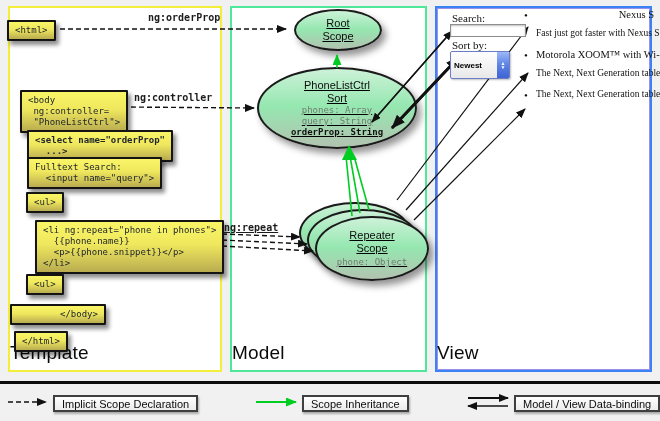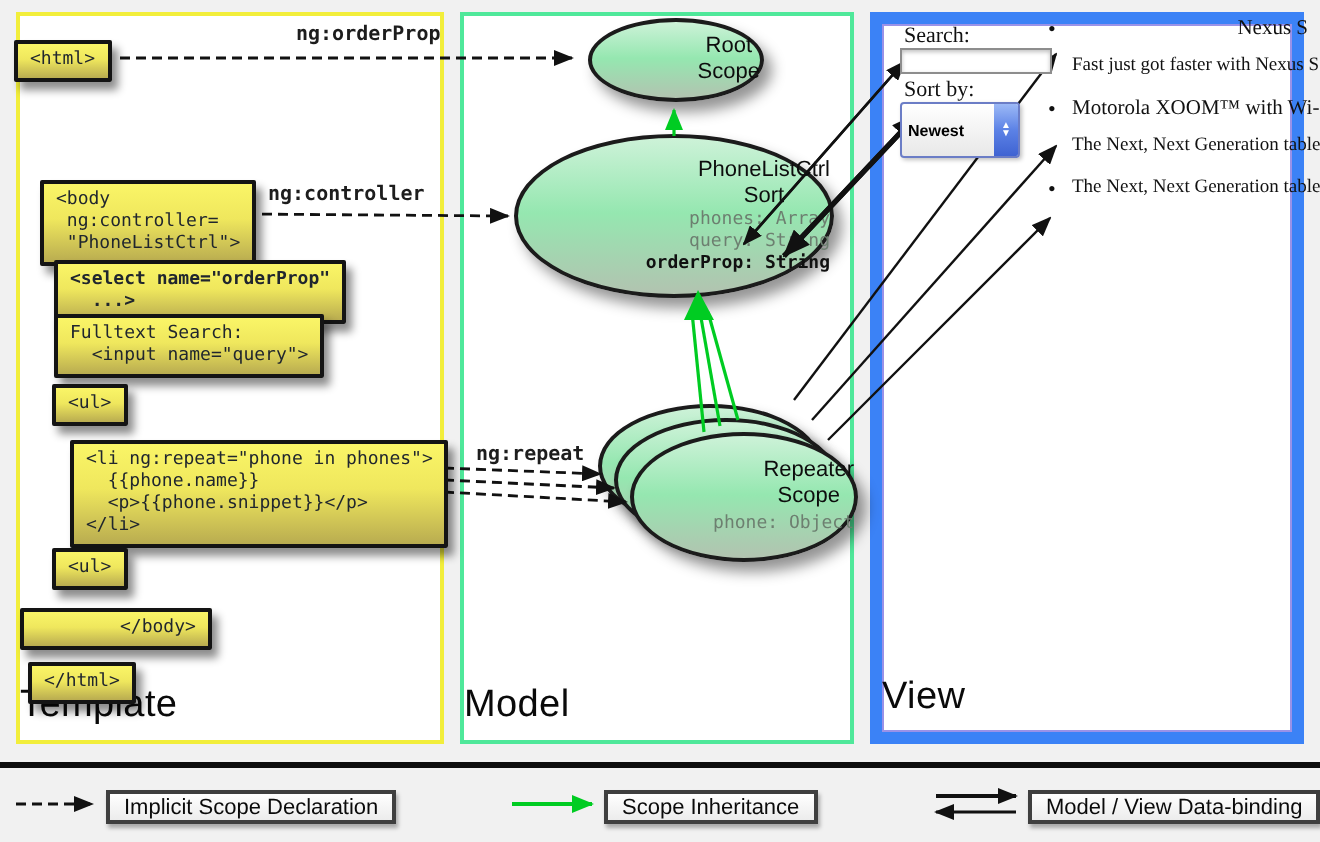--- a/index.html
+++ b/index.html
@@ -1,40 +1,40 @@
 <!DOCTYPE html>
 <html><head>
 <meta charset="utf-8">
 <style>
   html,body{margin:0;padding:0;}
   body{width:660px;height:421px;position:relative;background:#f1f1f1;
        font-family:"Liberation Sans",sans-serif;overflow:hidden;}
   .col{position:absolute;top:6px;height:366px;background:#fff;box-sizing:border-box;}
   .col-template{left:8px;width:214px;border:2px solid #f2ee3b;}
   .col-model{left:230px;width:197px;border:2px solid #4fe89a;}
-  .col-view{left:435px;width:217px;border:6px solid #3b82f6;box-shadow:inset 0 0 0 1px #9a92e8;}
+  .col-view{left:435px;width:217px;border:2px solid #3b82f6;box-shadow:inset 0 0 0 1px #9a92e8;}
   .col-label{position:absolute;bottom:6px;width:100%;text-align:left;
              font-size:19px;color:#0a0a0a;letter-spacing:.2px;}
   
   .code{position:absolute;z-index:6;white-space:pre;
         font-family:"DejaVu Sans Mono","Liberation Mono",monospace;
         font-size:9px;line-height:11px;color:#20262e;
         background:linear-gradient(180deg,#faf567 0%,#efe75d 45%,#b9ac50 100%);
         border:2px solid #141414;border-radius:1px;
         box-shadow:3px 4px 4px rgba(0,0,0,.45);padding:3px 6px;}
   .code.bold{font-weight:bold;}
   
   .anno{position:absolute;z-index:7;font-family:"DejaVu Sans Mono","Liberation Mono",monospace;
         font-weight:bold;font-size:10px;color:#1d1d1d;}
   
   .ellipse{position:absolute;z-index:4;border:2px solid #1b1b1b;border-radius:50%;
         background:linear-gradient(180deg,#cdf2d8 0%,#95e7b0 48%,#b2c3b0 100%);
         box-shadow:4px 5px 7px rgba(0,0,0,.42);
-        display:flex;flex-direction:column;align-items:flex-end;justify-content:center;
-        text-align:center;box-sizing:border-box;}
+        display:flex;flex-direction:column;align-items:center;justify-content:center;
+        text-align:center;box-sizing:border-box;text-decoration:underline;}
   .ellipse .title{white-space:pre;font-size:11px;line-height:13px;color:#0d0d0d;}
   .mono-prop{font-family:"DejaVu Sans Mono","Liberation Mono",monospace;
         font-size:9px;line-height:11px;color:#6d7f70;}
   .mono-prop.bold{font-weight:bold;color:#101010;}
   
   .view-label{position:absolute;z-index:6;font-family:"Liberation Serif",serif;
         font-size:11px;color:#111;}
   .search-input{position:absolute;z-index:6;left:450px;top:24px;width:70px;height:11px;
         border:1px solid #8d8d8d;background:#fff;box-shadow:inset 0 1px 2px rgba(0,0,0,.25);
         font-size:9px;padding:0 2px;}
@@ -87,21 +87,21 @@
 <div class="code" style="left:35px;top:220px;">&lt;li ng:repeat="phone in phones"&gt;
   {{phone.name}}
   &lt;p&gt;{{phone.snippet}}&lt;/p&gt;
 &lt;/li&gt;</div>
 <div class="code" style="left:26px;top:274px;">&lt;ul&gt;</div>
 <div class="code" style="left:10px;top:304px;padding-left:48px;">&lt;/body&gt;</div>
 <div class="code" style="left:14px;top:331px;">&lt;/html&gt;</div>
 
 <div class="anno" style="left:148px;top:12px;">ng:orderProp</div>
 <div class="anno" style="left:134px;top:92px;">ng:controller</div>
-<div class="anno" style="left:238px;top:222px;">ng:repeat</div>
+<div class="anno" style="left:224px;top:222px;text-decoration:underline;">ng:repeat</div>
 
 <div class="ellipse" style="left:294px;top:9px;width:88px;height:42px;">
   <div class="title">Root
 Scope</div>
 </div>
 
 <div class="ellipse" style="left:257px;top:67px;width:160px;height:82px;">
   <div class="title">PhoneListCtrl
 Sort</div>
   <div class="mono-prop">phones: Array</div>

